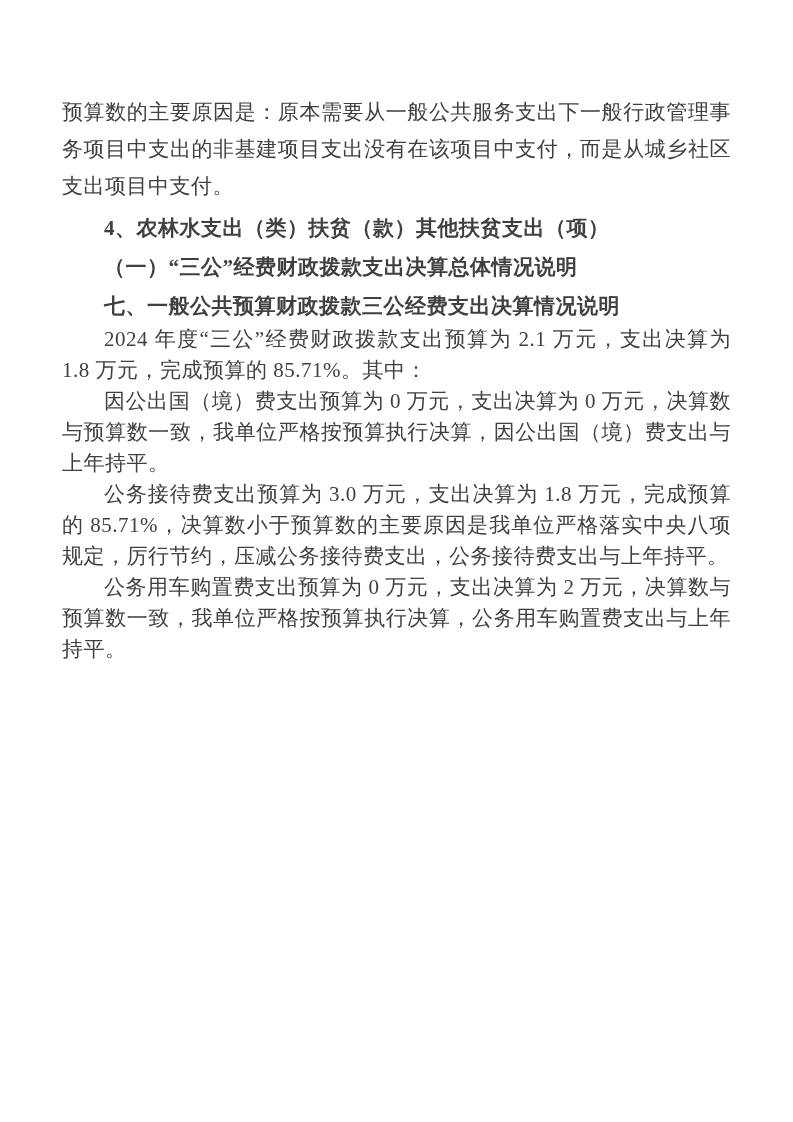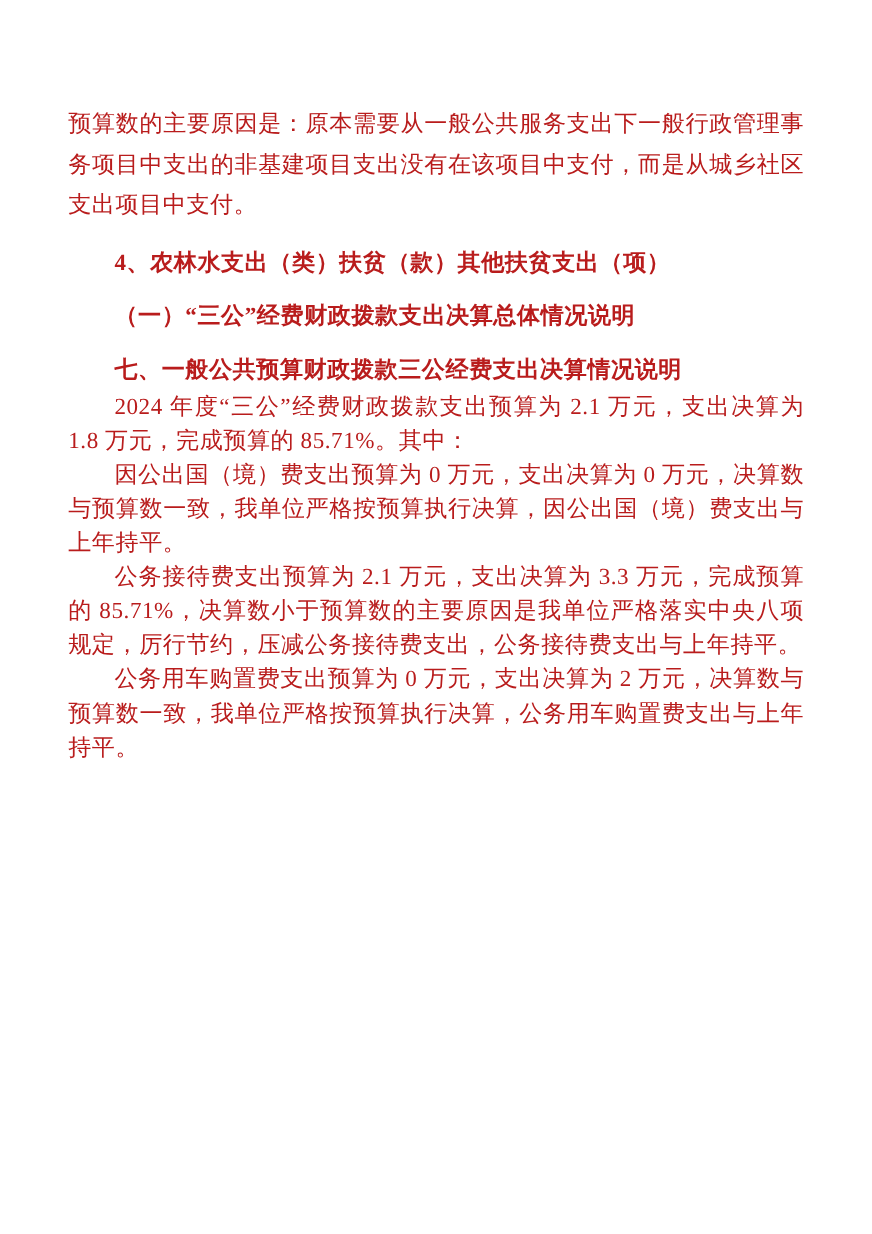--- a/index.html
+++ b/index.html
@@ -9,39 +9,39 @@
       background: #ffffff;
     }
     .page {
       position: relative;
       width: 793px;
       height: 1122px;
       margin: 0 auto;
       background: #ffffff;
       box-sizing: border-box;
       padding: 94px 62px 0 62px;
-      color: #b91c1c;
+      color: #404040;
       font-family: "Liberation Serif", "DejaVu Serif", serif;
       font-size: 21px;
       text-align: justify;
       overflow: hidden;
     }
     .para {
       margin: 0;
       line-height: 31px;
       text-indent: 2em;
       letter-spacing: 0.5px;
     }
     .para.continuation {
       line-height: 37px;
       text-indent: 0;
     }
     .para.heading {
       font-weight: 700;
-      margin-top: 18px;
+      margin-top: 8px;
       margin-bottom: 2px;
     }
   </style>
 </head>
 <body>
 
 <div class="page">
   <p class="para continuation">预算数的主要原因是：原本需要从一般公共服务支出下一般行政管理事务项目中支出的非基建项目支出没有在该项目中支付，而是从城乡社区支出项目中支付。</p>
 
   <p class="para heading">4、农林水支出（类）扶贫（款）其他扶贫支出（项）</p>
@@ -50,16 +50,16 @@
 
 
   <p class="para heading">（一）“三公”经费财政拨款支出决算总体情况说明</p>
 
   <p class="para heading">七、一般公共预算财政拨款三公经费支出决算情况说明</p>
 
   <p class="para">2024 年度“三公”经费财政拨款支出预算为 2.1 万元，支出决算为 1.8 万元，完成预算的 85.71%。其中：</p>
 
   <p class="para">因公出国（境）费支出预算为 0 万元，支出决算为 0 万元，决算数与预算数一致，我单位严格按预算执行决算，因公出国（境）费支出与上年持平。</p>
 
-  <p class="para">公务接待费支出预算为 2.1 万元，支出决算为 3.3 万元，完成预算的 85.71%，决算数小于预算数的主要原因是我单位严格落实中央八项规定，厉行节约，压减公务接待费支出，公务接待费支出与上年持平。</p>
+  <p class="para">公务接待费支出预算为 3.0 万元，支出决算为 1.8 万元，完成预算的 85.71%，决算数小于预算数的主要原因是我单位严格落实中央八项规定，厉行节约，压减公务接待费支出，公务接待费支出与上年持平。</p>
 
   <p class="para">公务用车购置费支出预算为 0 万元，支出决算为 2 万元，决算数与预算数一致，我单位严格按预算执行决算，公务用车购置费支出与上年持平。</p>
 </div>
 
 </body></html>

